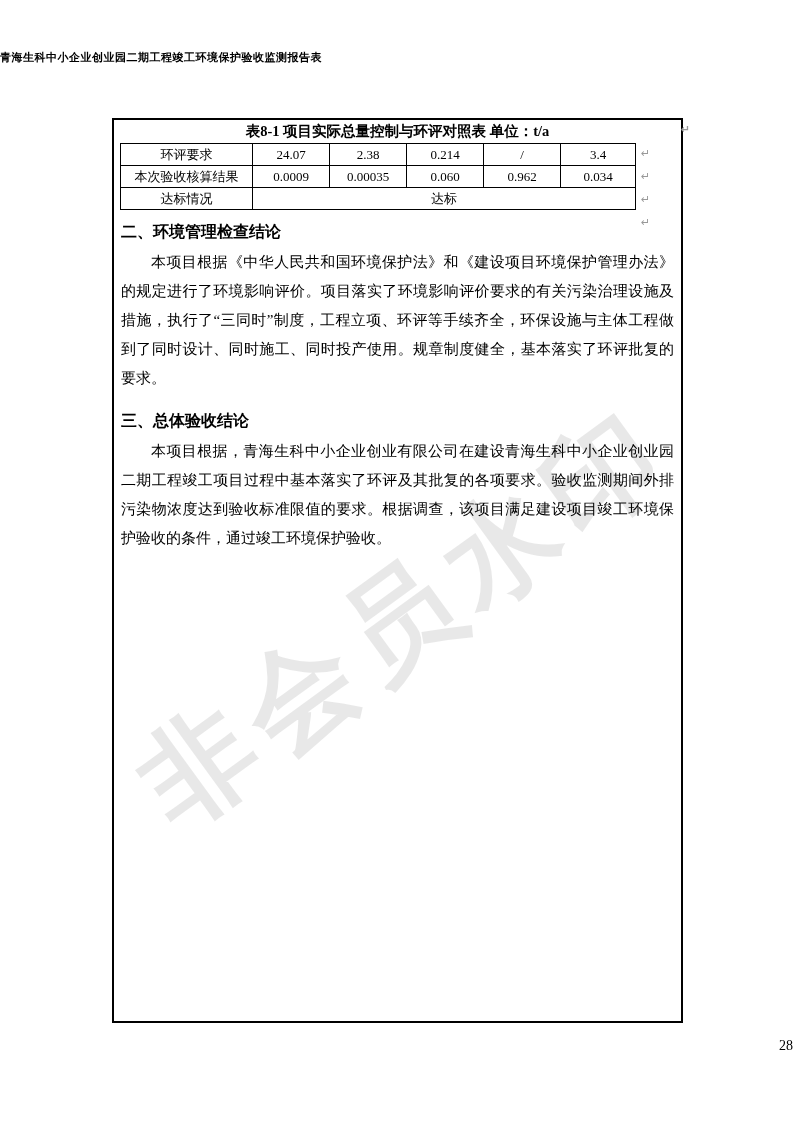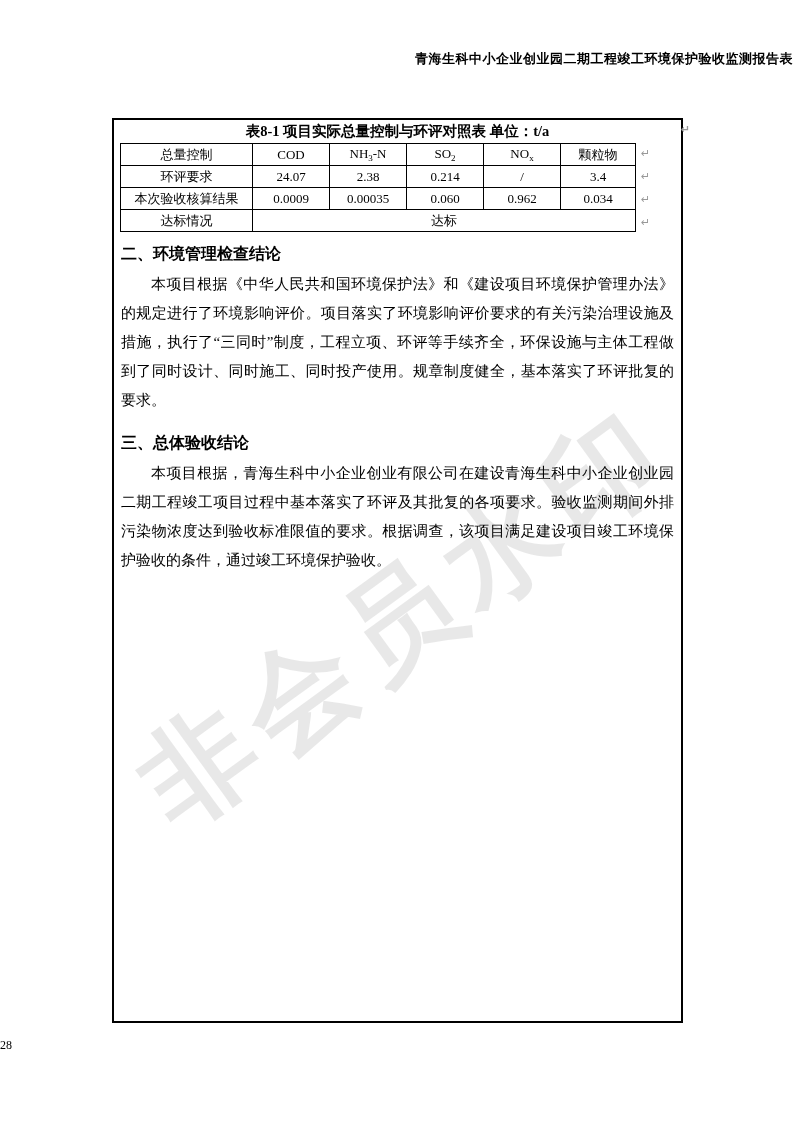--- a/index.html
+++ b/index.html
@@ -7,21 +7,21 @@
   body {
     width: 793px; height: 1122px;
     position: relative;
     font-family: "Liberation Serif", "DejaVu Serif", serif;
     color: #000;
     overflow: hidden;
   }
 
   .doc-header {
     position: absolute; top: 50px; left: 0; width: 100%;
-    text-align: right; font-size: 13px; font-weight: bold;
+    text-align: left; font-size: 11px; font-weight: bold;
     letter-spacing: 0.5px; z-index: 2;
   }
 
   .watermark {
     position: absolute; left: 405px; top: 618px;
     transform: translate(-50%, -50%) rotate(-36deg);
     font-size: 112px; letter-spacing: 12px; white-space: nowrap;
     color: rgba(0, 0, 0, 0.09); font-weight: bold; z-index: 0;
     pointer-events: none;
   }
@@ -66,21 +66,21 @@
     line-height: 24px;
   }
   .section-body {
     margin: 4px 7px 0 7px; font-size: 15px; line-height: 29px;
     text-align: justify; text-indent: 2em;
   }
   .section-heading.second { margin-top: 16px; }
 
   .page-number {
     position: absolute; top: 1038px; left: 0; width: 100%;
-    text-align: left; font-size: 12px; z-index: 2;
+    text-align: right; font-size: 14px; z-index: 2;
   }
 </style>
 </head>
 <body>
 
 <div class="doc-header">青海生科中小企业创业园二期工程竣工环境保护验收监测报告表</div>
 
 <div class="watermark">非会员水印</div>
 
 <div class="content-box">
@@ -94,28 +94,20 @@
     <table class="totals">
       <colgroup>
         <col style="width:132px">
           <col style="width:77px">
           <col style="width:77px">
         <col style="width:77px">
           <col style="width:77px">
           <col style="width:75px">
       </colgroup>
       <tbody>
-          <tr>
-        <td>总量控制</td>
-        <td>COD</td>
-        <td><span>NH</span><sub>3</sub><span>-N</span></td>
-        <td><span>SO</span><sub>2</sub></td>
-        <td><span>NO</span><sub>x</sub></td>
-        <td>颗粒物</td>
-      </tr>
       <tr>
         <td>环评要求</td>
         <td>24.07</td>
         <td>2.38</td>
         <td>0.214</td>
         <td>/</td>
         <td>3.4</td>
       </tr>
       <tr>
         <td>本次验收核算结果</td>

